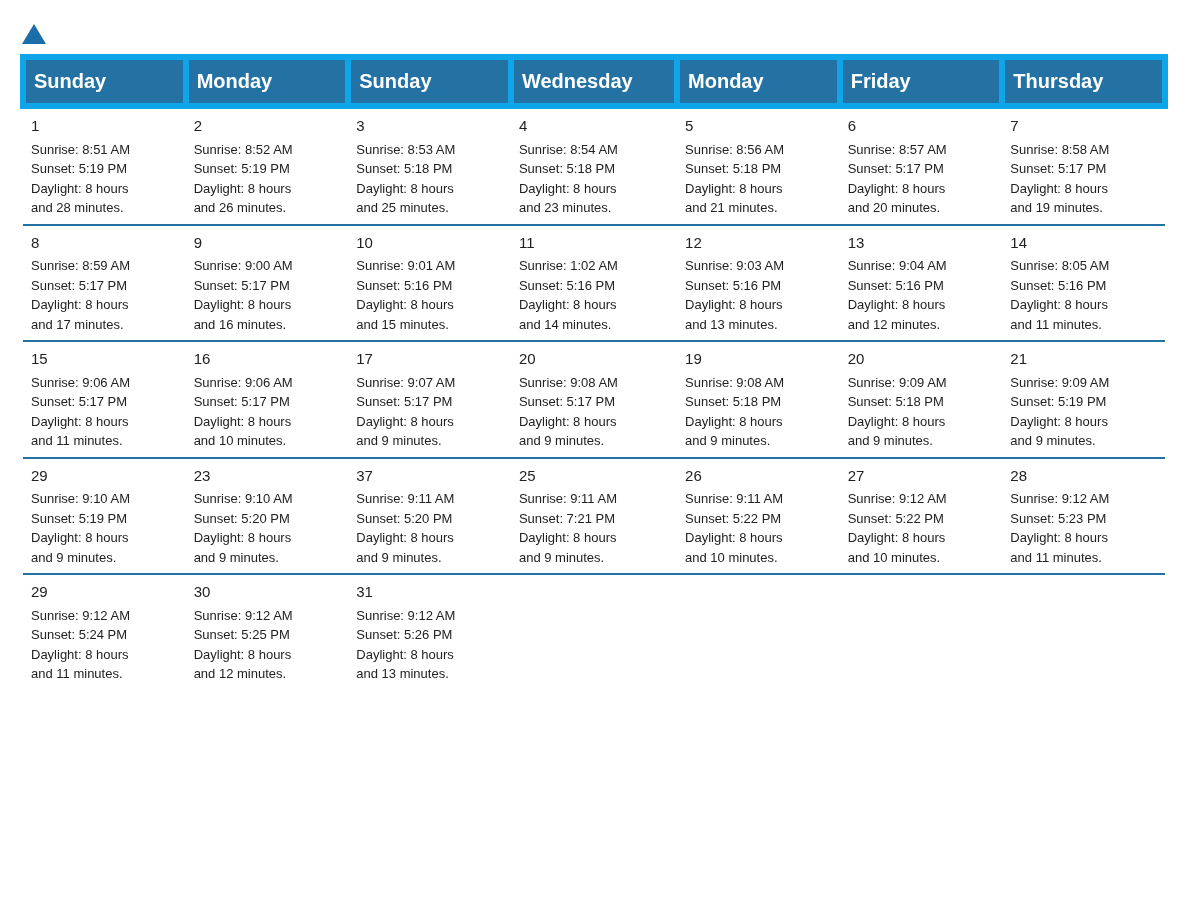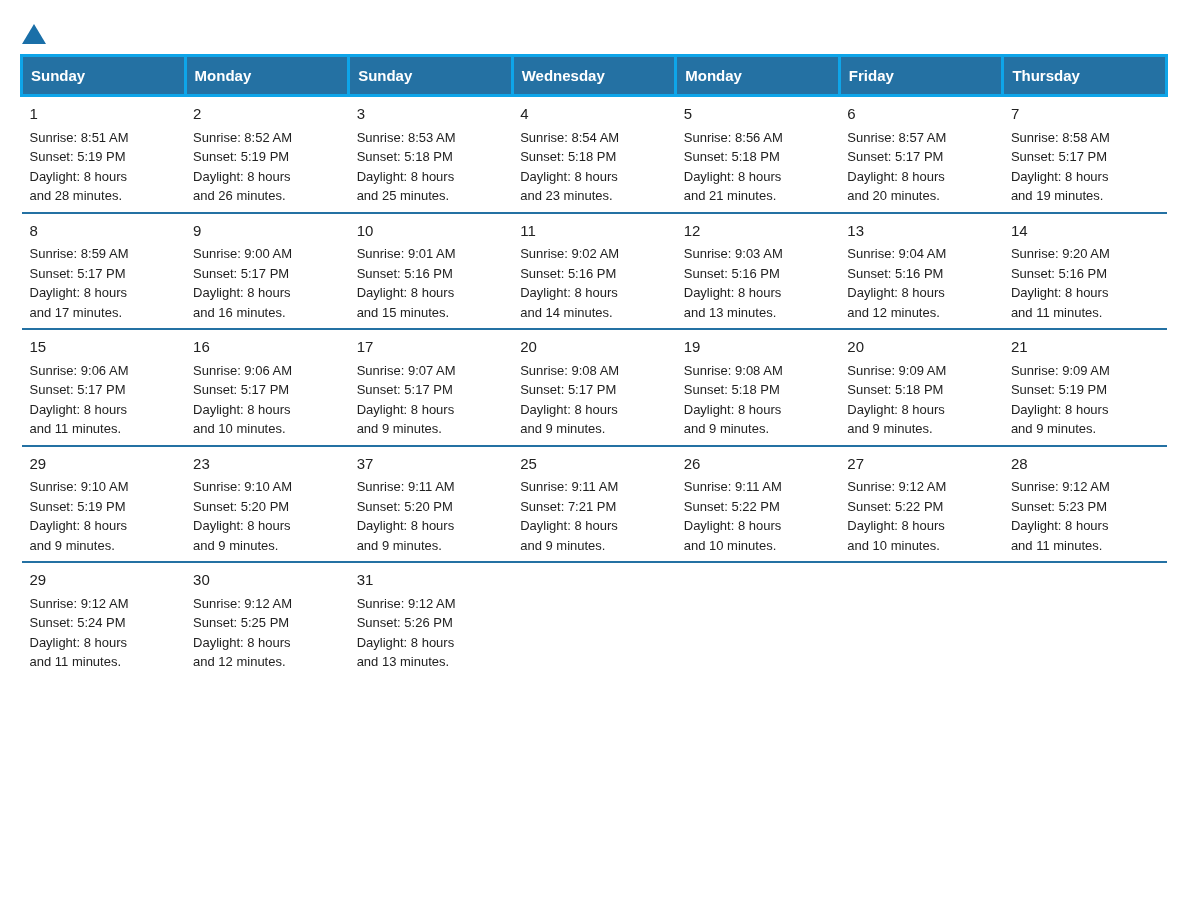--- a/index.html
+++ b/index.html
@@ -60,24 +60,24 @@
     }
     table {
       width: 100%;
       border-collapse: collapse;
       margin-top: 10px;
     }
     thead tr th {
       background-color: #2471a3;
       color: #fff;
       padding: 10px 8px;
-      font-size: 15px;
+      font-size: 20px;
       font-weight: bold;
       text-align: left;
-      border: 3px solid #0ea5e9;
+      border: 6px solid #0ea5e9;
     }
     tbody tr td {
       vertical-align: top;
       padding: 6px 8px;
       font-size: 13px;
       color: #222;
       border: none;
       border-bottom: 2px solid #2471a3;
       min-width: 130px;
       line-height: 1.5;
@@ -187,39 +187,39 @@
           <span class="day-info">Daylight: 8 hours<br>and 16 minutes.</span>
         </td>
         <td>
           <span class="day-number">10</span>
           <span class="day-info">Sunrise: 9:01 AM</span><br>
           <span class="day-info">Sunset: 5:16 PM</span><br>
           <span class="day-info">Daylight: 8 hours<br>and 15 minutes.</span>
         </td>
         <td>
           <span class="day-number">11</span>
-          <span class="day-info">Sunrise: 9:02 AM</span><br>
+          <span class="day-info">Sunrise: 1:02 AM</span><br>
           <span class="day-info">Sunset: 5:16 PM</span><br>
           <span class="day-info">Daylight: 8 hours<br>and 14 minutes.</span>
         </td>
         <td>
           <span class="day-number">12</span>
           <span class="day-info">Sunrise: 9:03 AM</span><br>
           <span class="day-info">Sunset: 5:16 PM</span><br>
           <span class="day-info">Daylight: 8 hours<br>and 13 minutes.</span>
         </td>
         <td>
           <span class="day-number">13</span>
           <span class="day-info">Sunrise: 9:04 AM</span><br>
           <span class="day-info">Sunset: 5:16 PM</span><br>
           <span class="day-info">Daylight: 8 hours<br>and 12 minutes.</span>
         </td>
         <td>
           <span class="day-number">14</span>
-          <span class="day-info">Sunrise: 9:20 AM</span><br>
+          <span class="day-info">Sunrise: 8:05 AM</span><br>
           <span class="day-info">Sunset: 5:16 PM</span><br>
           <span class="day-info">Daylight: 8 hours<br>and 11 minutes.</span>
         </td>
       </tr>
       <tr>
         <td>
           <span class="day-number">15</span>
           <span class="day-info">Sunrise: 9:06 AM</span><br>
           <span class="day-info">Sunset: 5:17 PM</span><br>
           <span class="day-info">Daylight: 8 hours<br>and 11 minutes.</span>

